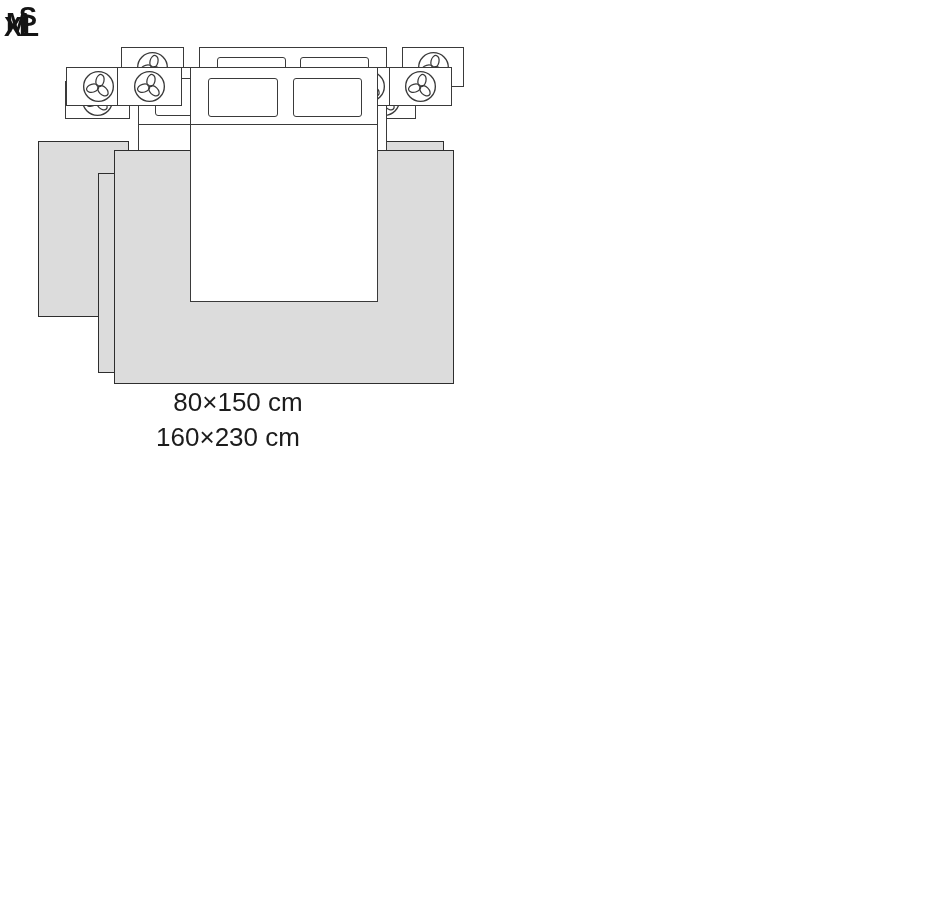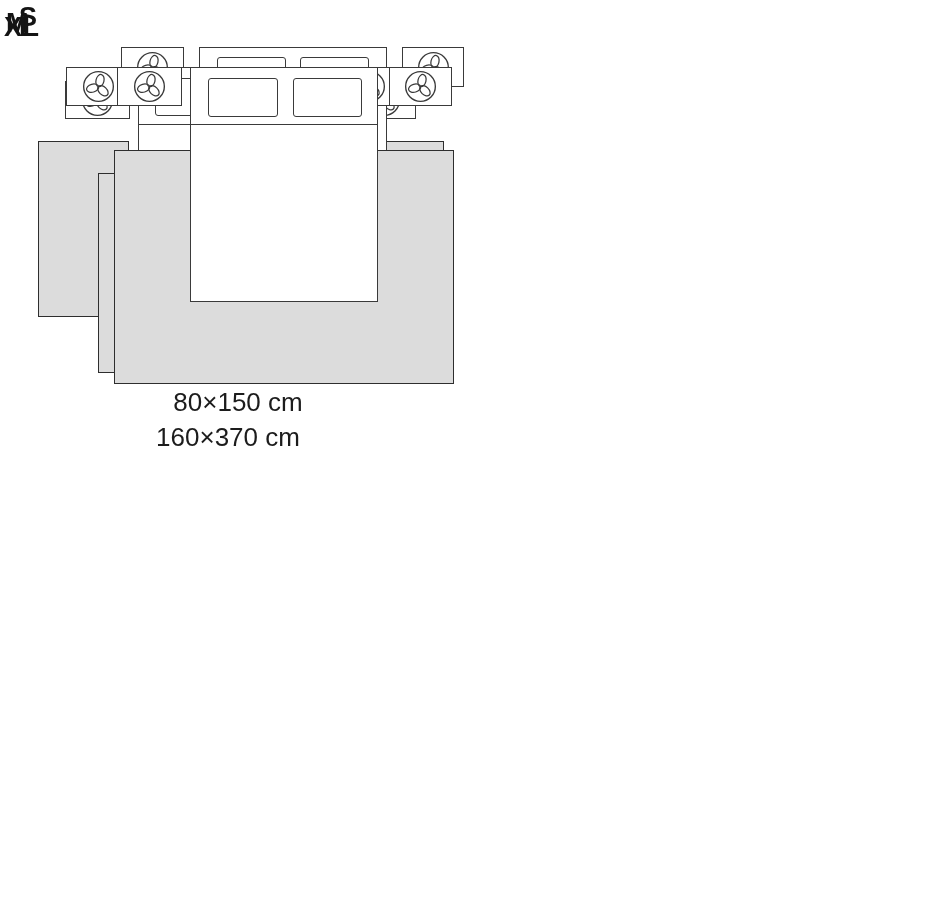--- a/index.html
+++ b/index.html
@@ -210,21 +210,21 @@
     <div class="nightstand nightstand-right">
       <svg class="plant-icon" width="33" height="33" viewBox="0 0 34 34">
         <circle cx="17" cy="17" r="15.3" fill="none" stroke="#3a3a3a" stroke-width="1.4"></circle>
         <g fill="none" stroke="#3a3a3a" stroke-width="1.3">
           <ellipse cx="17" cy="10.7" rx="4.1" ry="6.4" transform="rotate(14 17 17)"></ellipse>
           <ellipse cx="17" cy="10.7" rx="4.1" ry="6.4" transform="rotate(134 17 17)"></ellipse>
           <ellipse cx="17" cy="10.7" rx="4.1" ry="6.4" transform="rotate(254 17 17)"></ellipse>
         </g>
       </svg>
     </div>
-    <div class="caption">160×370 cm</div>
+    <div class="caption">160×230 cm</div>
   </div>
 
   <div class="panel" id="panel-xl">
     <div class="size-label">XL</div>
     <div class="rug rug-main"></div>
     <div class="bed">
       <div class="headboard">
         <div class="pillow pillow-left"></div>
         <div class="pillow pillow-right"></div>
       </div>

